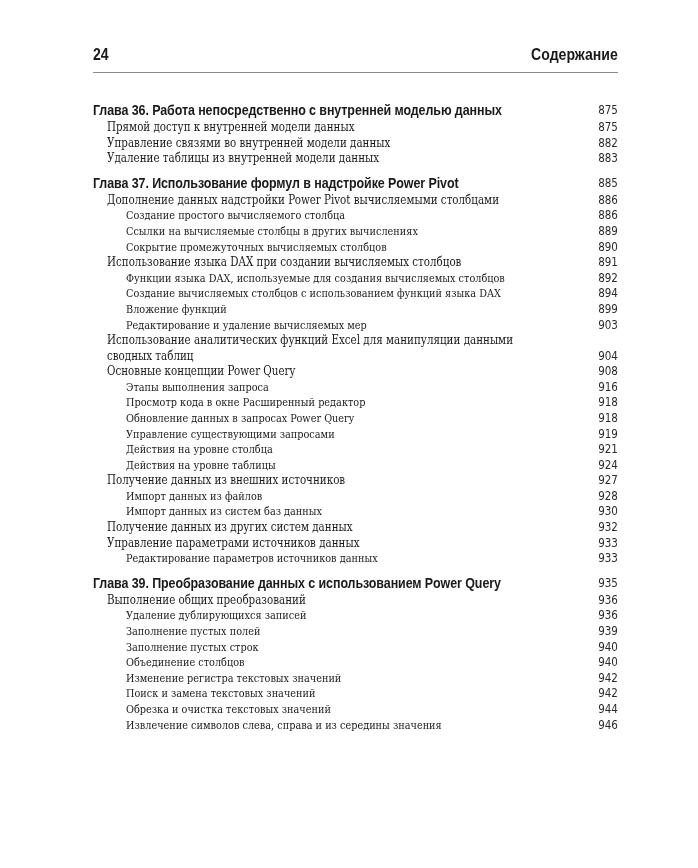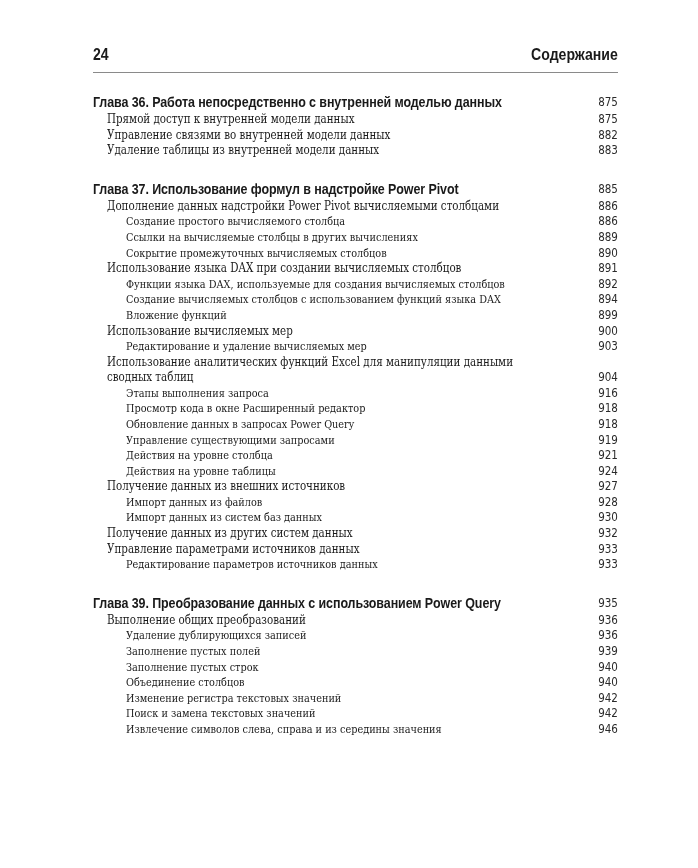--- a/index.html
+++ b/index.html
@@ -8,22 +8,22 @@
   .running-head { position:absolute; left:0; right:0; top:46px; height:24px;
     font-family:"Liberation Sans", sans-serif; font-weight:bold; font-size:16px;
     transform:scaleX(0.88); transform-origin:left; width:113.6%; }
   .running-head .pg { position:absolute; left:0; top:0; }
   .running-head .sec { position:absolute; right:0; top:0; }
   .rule { position:absolute; left:0; right:0; top:72px; height:1px; background:#8a8a8a; }
   .toc { position:absolute; left:0; right:0; top:84px; }
   .row { position:relative; height:15.6px; line-height:15.6px; white-space:nowrap; }
   .row .t { position:absolute; left:0; }
   .row .p { position:absolute; right:0; font-family:"DejaVu Sans", sans-serif; font-size:11.5px; color:#2a2a2a; transform:scaleX(0.9); transform-origin:right; }
-  .ch { height:20px; line-height:20px; margin-top:20px; }
-  .ch:first-child { margin-top:8px;padding-left:37px; }
+  .ch { height:20px; line-height:20px; margin-top:6px; }
+  .ch:first-child { margin-top:16px;padding-left:37px; }
   .ch .t { font-family:"Liberation Sans", sans-serif; font-weight:bold; font-size:14.5px; transform:scaleX(0.86); transform-origin:left; letter-spacing:-0.1px; }
   .ch .p { line-height:20px; }
   .l1 .t { left:14px; font-family:"DejaVu Serif", serif; font-size:12px; transform:scaleX(0.86); transform-origin:left; }
   .l2 .t { left:33px; font-family:"DejaVu Serif", serif; font-size:11.3px; transform:scaleX(0.86); transform-origin:left; }
   .l1.wrap { height:31px; }
   .l1.wrap .t { white-space:normal; width:480px; line-height:15.5px; }
   .l1.wrap .p { top:15.5px; }
 </style>
 </head>
 <body>
@@ -80,31 +80,31 @@
         <span class="p">892</span>
       </div>
       <div class="row l2">
         <span class="t">Создание вычисляемых столбцов с использованием функций языка DAX</span>
         <span class="p">894</span>
       </div>
       <div class="row l2">
         <span class="t">Вложение функций</span>
         <span class="p">899</span>
       </div>
-      <div class="row l1">
-        <span class="t">Использование вычисляемых мер</span>
-        <span class="p">900</span>
-      </div>
       <div class="row l2">
         <span class="t">Редактирование и удаление вычисляемых мер</span>
         <span class="p">903</span>
       </div>
       <div class="row l1 wrap">
         <span class="t">Использование аналитических функций Excel для манипуляции данными сводных таблиц</span>
         <span class="p">904</span>
+      </div>
+      <div class="row l1">
+        <span class="t">Основные концепции Power Query</span>
+        <span class="p">908</span>
       </div>
       <div class="row l2">
         <span class="t">Этапы выполнения запроса</span>
         <span class="p">916</span>
       </div>
       <div class="row l2">
         <span class="t">Просмотр кода в окне Расширенный редактор</span>
         <span class="p">918</span>
       </div>
       <div class="row l2">
@@ -173,17 +173,21 @@
       </div>
       <div class="row l2">
         <span class="t">Изменение регистра текстовых значений</span>
         <span class="p">942</span>
       </div>
       <div class="row l2">
         <span class="t">Поиск и замена текстовых значений</span>
         <span class="p">942</span>
       </div>
       <div class="row l2">
+        <span class="t">Обрезка и очистка текстовых значений</span>
+        <span class="p">944</span>
+      </div>
+      <div class="row l2">
         <span class="t">Извлечение символов слева, справа и из середины значения</span>
         <span class="p">946</span>
       </div>
     </div>
 </div>
 
 </body></html>

